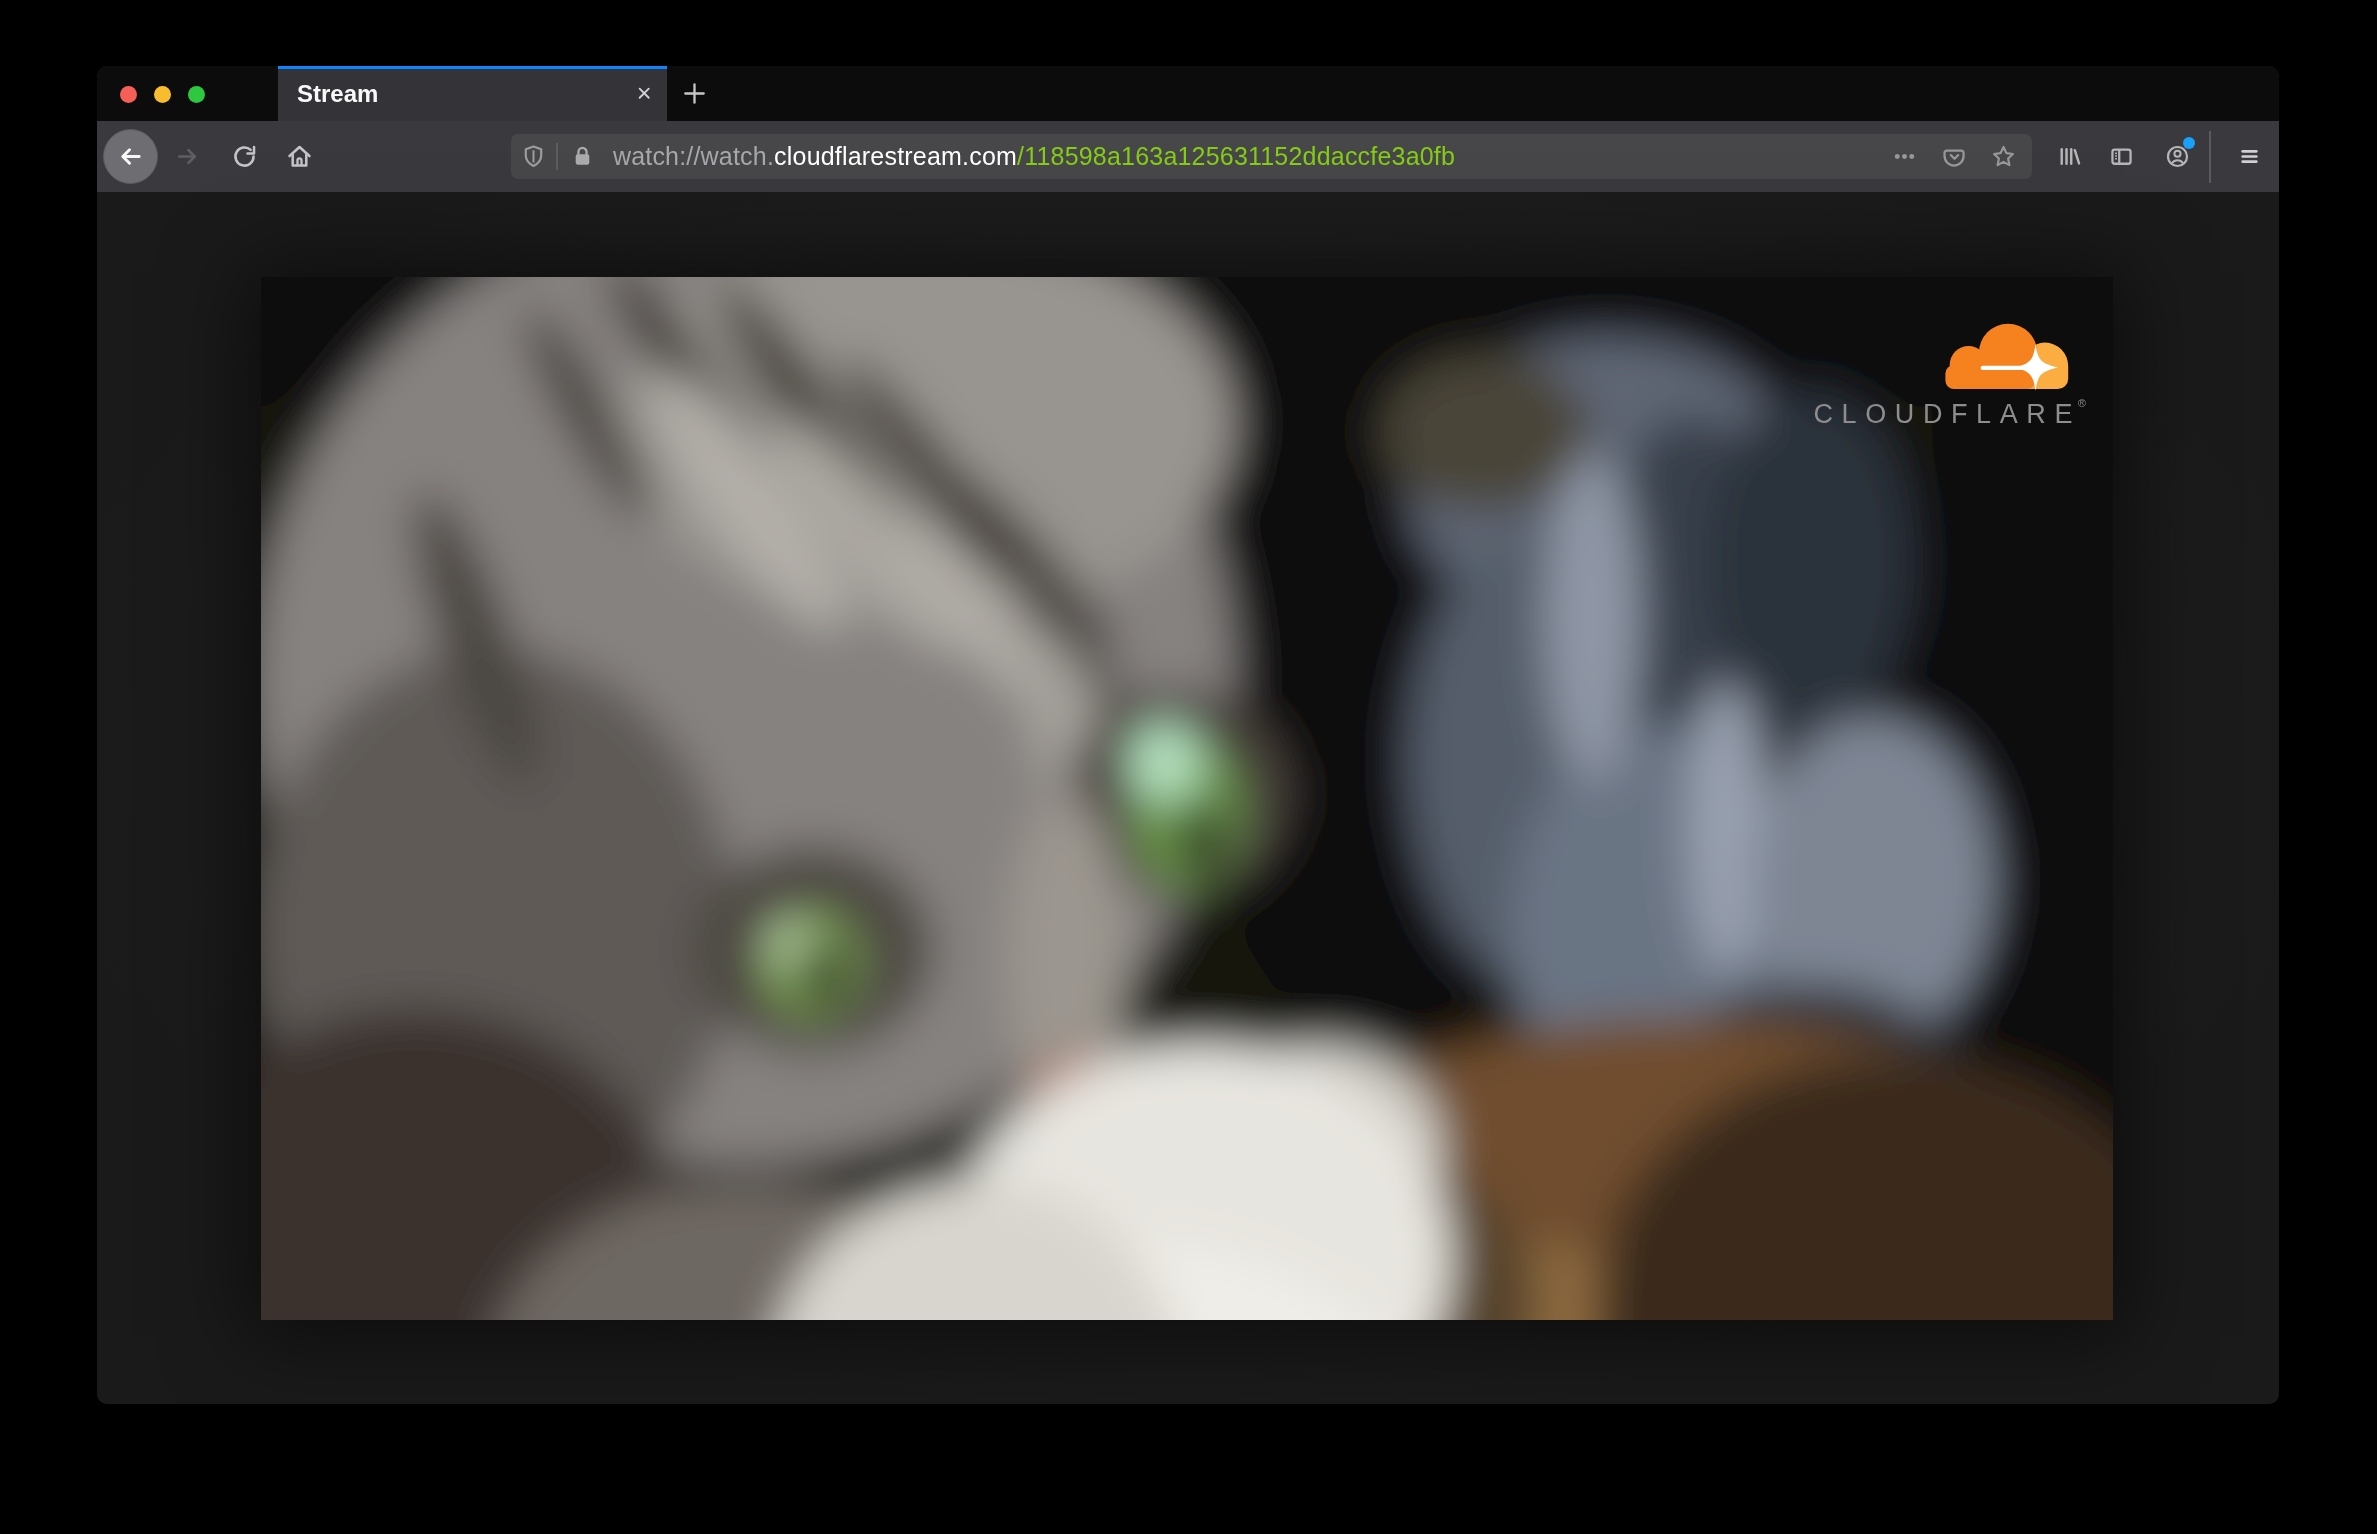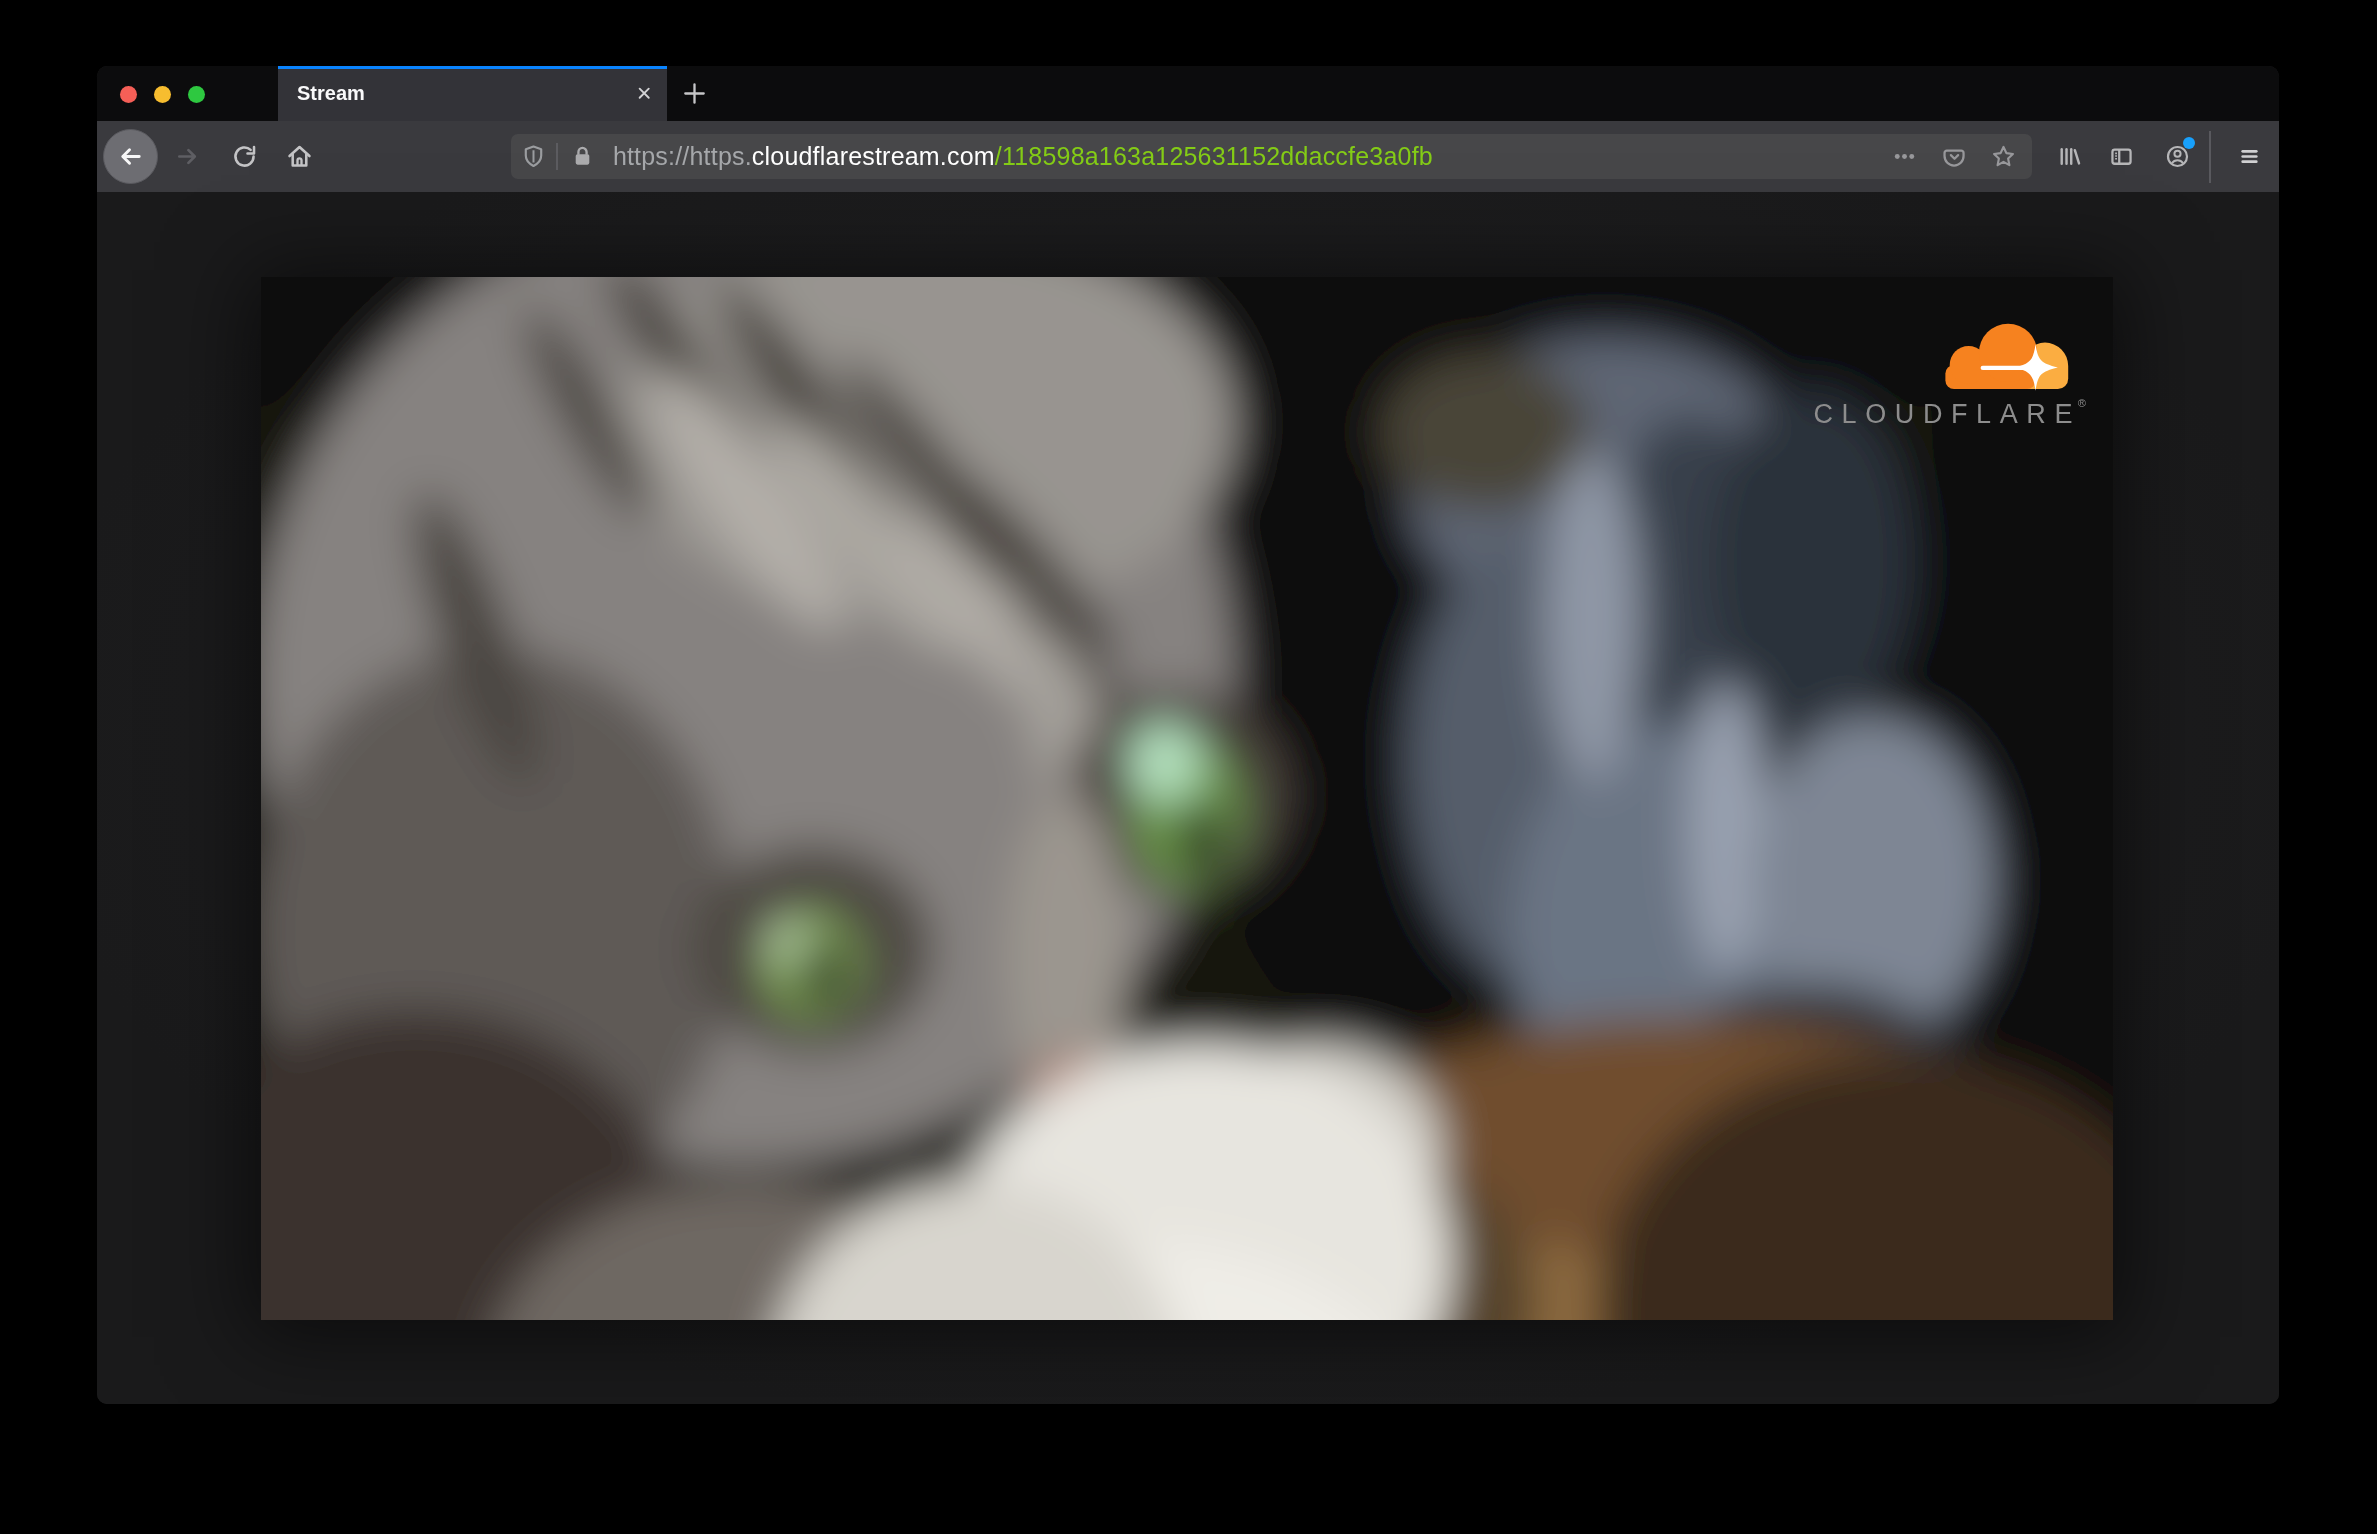--- a/index.html
+++ b/index.html
@@ -8,21 +8,21 @@
 
   
   .tabbar{position:absolute;left:0;top:0;width:100%;height:55px;background:var(--tabbar-bg);}
   .lights{position:absolute;left:23px;top:20px;display:flex;gap:17px;}
   .light{width:17px;height:17px;border-radius:50%;display:block;}
   .light.red{background:var(--light-red);}
   .light.yellow{background:var(--light-yellow);}
   .light.green{background:var(--light-green);}
   .tab{position:absolute;left:181px;top:0;width:389px;height:55px;background:var(--tab-bg);}
   .tab-accent{position:absolute;left:0;top:0;width:100%;height:3.4px;background:var(--accent-blue);}
-  .tab-title{position:absolute;left:19px;top:0;line-height:55px;font-size:20px;font-weight:600;color:var(--window-text);}
+  .tab-title{position:absolute;left:19px;top:0;line-height:55px;font-size:24px;font-weight:600;color:var(--window-text);}
   .tab-close{position:absolute;right:12px;top:16.4px;width:22.4px;height:22.4px;background:none;border:none;padding:0;cursor:pointer;}
   .newtab{position:absolute;left:578px;top:12px;width:38px;height:31px;background:none;border:none;padding:0;cursor:pointer;display:flex;align-items:center;justify-content:center;}
 
   
   .toolbar{position:absolute;left:0;top:55px;width:100%;height:71px;background:var(--toolbar-bg);border-bottom:0.9px solid #121214;}
   .toolbar button{background:none;border:none;padding:0;cursor:pointer;}
   .navbtn{position:absolute;width:29px;height:29px;top:20.7px;}
   .backwrap{position:absolute;left:6px;top:7.8px;width:55px;height:55px;border-radius:50%;background:#6d6d72;border:0.9px solid #5a5a5f;box-sizing:border-box;display:flex;align-items:center;justify-content:center;cursor:pointer;}
   .fwd{left:76px;}
   .reload{left:133px;}
@@ -116,21 +116,21 @@
                 <path d="M16 9 V22.5" stroke="#9b9da0" stroke-width="2.2" fill="none"></path>
               </svg>
           </span>
           <span class="u-sep"></span>
           <svg class="u-ico" width="29" height="29" viewBox="0 0 32 32">
               <path d="M11.5 14 v-3 a4.5 4.5 0 0 1 9 0 v3" stroke="#ababad" stroke-width="2.6" fill="none"></path>
               <rect x="8.5" y="13.5" width="15" height="11.5" rx="2" fill="#ababad"></rect>
             </svg>
         </div>
         <span class="url">
-          <span class="u1">https://https.</span><span class="u2">cloudflarestream.com</span><span class="u3">/118598a163a125631152ddaccfe3a0fb</span>
+          <span class="u1">watch://watch.</span><span class="u2">cloudflarestream.com</span><span class="u3">/118598a163a125631152ddaccfe3a0fb</span>
         </span>
         <span class="url-actions">
           <button>
             <svg width="29" height="29" viewBox="0 0 32 32">
                 <g fill="#98989b">
                   <circle cx="8" cy="16" r="2.7"></circle>
                   <circle cx="16" cy="16" r="2.7"></circle>
                   <circle cx="24" cy="16" r="2.7"></circle>
                 </g>
               </svg>

